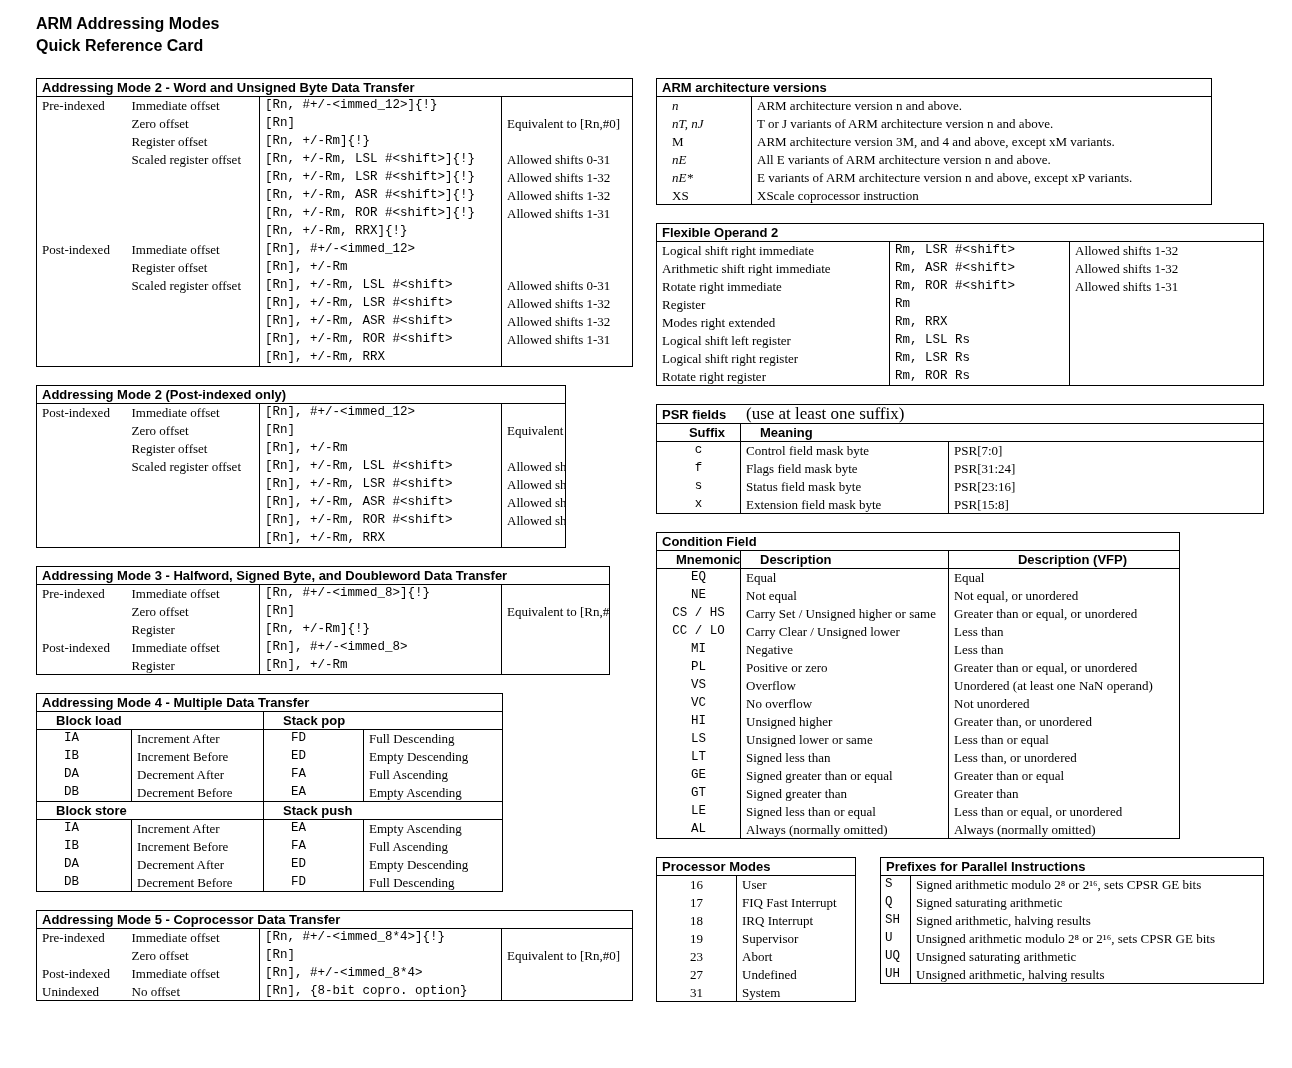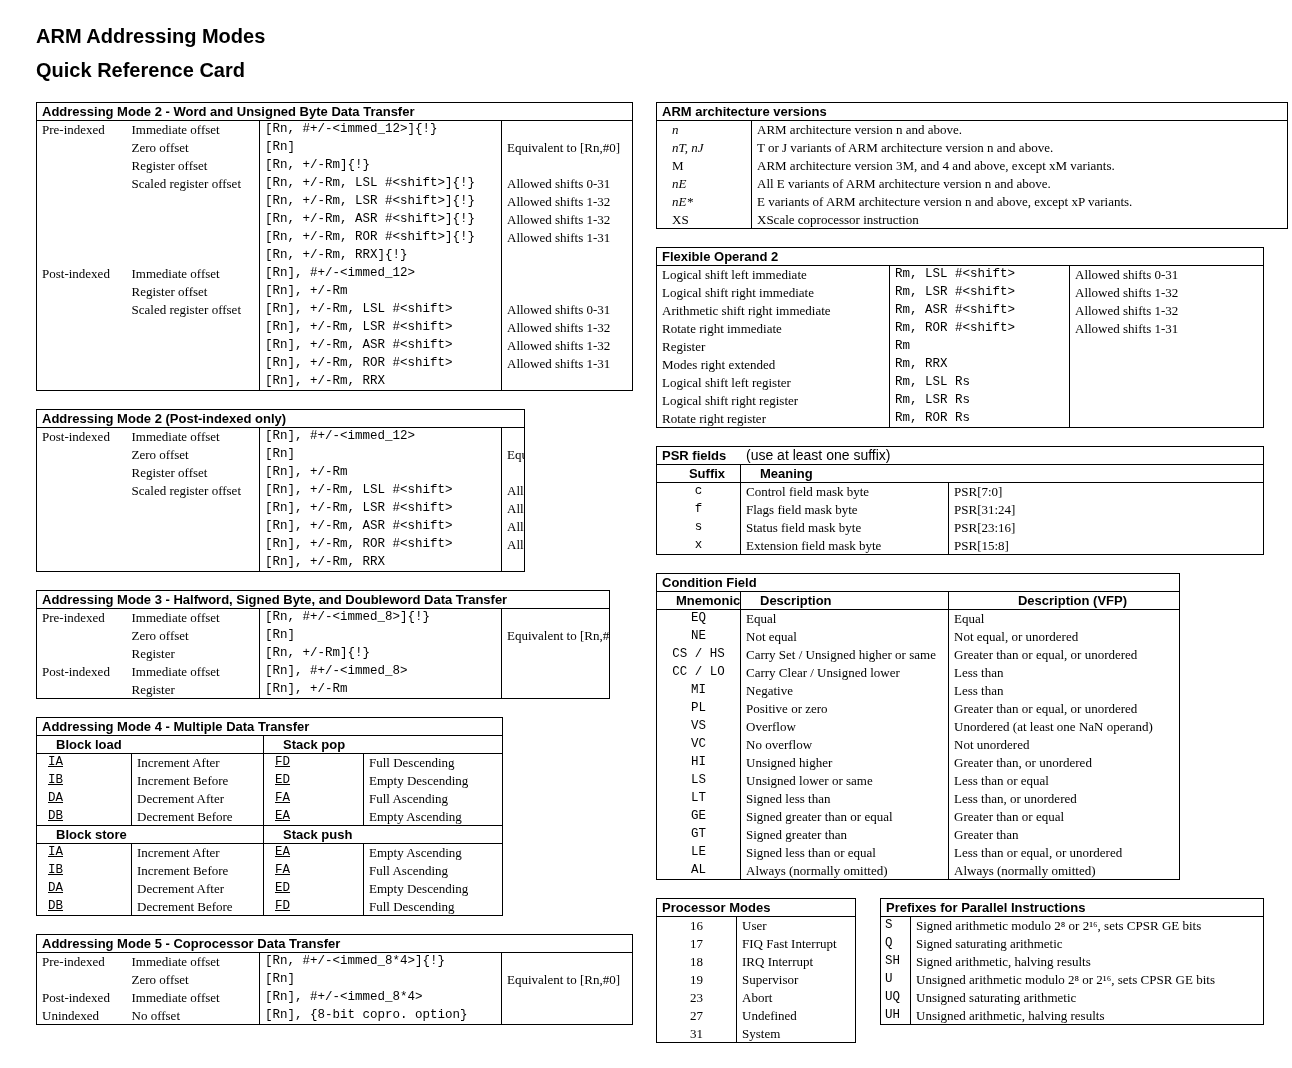--- a/index.html
+++ b/index.html
@@ -5,21 +5,21 @@
   * { margin:0; padding:0; box-sizing:border-box; }
   html,body { background:#fff; }
   body {
     width:1292px; height:1068px; overflow:hidden;
     font-family:"Liberation Serif","DejaVu Serif",serif;
     color:#000;
   }
   .page { padding:13px 27px 0 36px; }
   .main-title {
     font-family:"Liberation Sans","DejaVu Sans",sans-serif;
-    font-weight:bold; font-size:20px; line-height:22px;margin-top:12px;
+    font-weight:bold; font-size:16px; line-height:22px;
   }
   .cols { display:flex; gap:23px; margin-top:21px; align-items:flex-start; }
   .col-left  { width:597px; flex:none; }
   .col-right { width:608px; flex:none; }
 
   table.ref {
     border-collapse:collapse; table-layout:fixed;
     border:1.5px solid #000;
     margin-bottom:18px;
   }
@@ -37,31 +37,31 @@
   td.sub {
     font-family:"Liberation Sans","DejaVu Sans",sans-serif;
     font-weight:bold; font-size:13px; padding-left:12px;
   }
   tr.subrow td { border-top:1px solid #000; border-bottom:1px solid #000;padding-left:19px; }
   td.bl { border-left:1px solid #000; }
   td.code {
     font-family:"Liberation Mono","DejaVu Sans Mono",monospace;
     font-size:12.5px;
   }
-  td.ind { padding-left:11px;text-decoration:underline; }
+  td.ind { padding-left:27px; }
   td.vlb { padding-left:15px; }
   td.pfx { padding-left:4px; }
   td.it  { font-style:italic; }
   td.ctr { text-align:center; padding:0 2px; }
   .psr-t {
     display:inline-block; width:84px;
   }
   .psr-n {
-    font-family:Liberation Sans, sans-serif;
-    font-weight:normal; font-size:14px;margin-top:32px;
+    font-family:Liberation Serif, serif;
+    font-weight:normal; font-size:17px;margin-top:32px;
   }
   .bottom-row { display:flex; gap:24px; align-items:flex-start; }
 </style>
 </head>
 <body>
 
 <div class="page">
 
   <header>
     <div class="main-title">ARM Addressing Modes</div>
@@ -171,21 +171,21 @@
             </tr>
             <tr>
               <td class="lbl"></td>
               <td class="lbl"></td>
               <td class="code bl">[Rn], +/-Rm, RRX</td>
               <td class="bl"></td>
             </tr>
           </tbody>
       </table>
 
-      <table class="ref" style="width:489px">
+      <table class="ref" style="width:530px">
         <colgroup>
             <col style="width:90px">
             <col style="width:133px">
             <col style="width:242px">
             <col>
           </colgroup>
         <tbody>
             <tr>
           <td colspan="4" class="ttl">Addressing Mode 2 (Post-indexed only)</td>
         </tr>
@@ -403,21 +403,21 @@
               <td class="code bl">[Rn], {8-bit copro. option}</td>
               <td class="bl"></td>
             </tr>
           </tbody>
       </table>
 
     </div>
 
     <div class="col-right">
 
-      <table class="ref" style="width:632px">
+      <table class="ref" style="width:556px">
         <colgroup>
             <col style="width:95px">
             <col>
           </colgroup>
         <tbody>
             <tr>
           <td colspan="2" class="ttl">ARM architecture versions</td>
         </tr>
           </tbody>
         <tbody>
@@ -453,25 +453,20 @@
             <col style="width:233px">
             <col style="width:180px">
             <col>
           </colgroup>
         <tbody>
             <tr>
           <td colspan="3" class="ttl">Flexible Operand 2</td>
         </tr>
           </tbody>
         <tbody>
-            <tr>
-              <td class="lbl">Logical shift left immediate</td>
-              <td class="code bl">Rm, LSL #&lt;shift&gt;</td>
-              <td class="bl">Allowed shifts 0-31</td>
-            </tr>
             <tr>
               <td class="lbl">Logical shift right immediate</td>
               <td class="code bl">Rm, LSR #&lt;shift&gt;</td>
               <td class="bl">Allowed shifts 1-32</td>
             </tr>
             <tr>
               <td class="lbl">Arithmetic shift right immediate</td>
               <td class="code bl">Rm, ASR #&lt;shift&gt;</td>
               <td class="bl">Allowed shifts 1-32</td>
             </tr>

